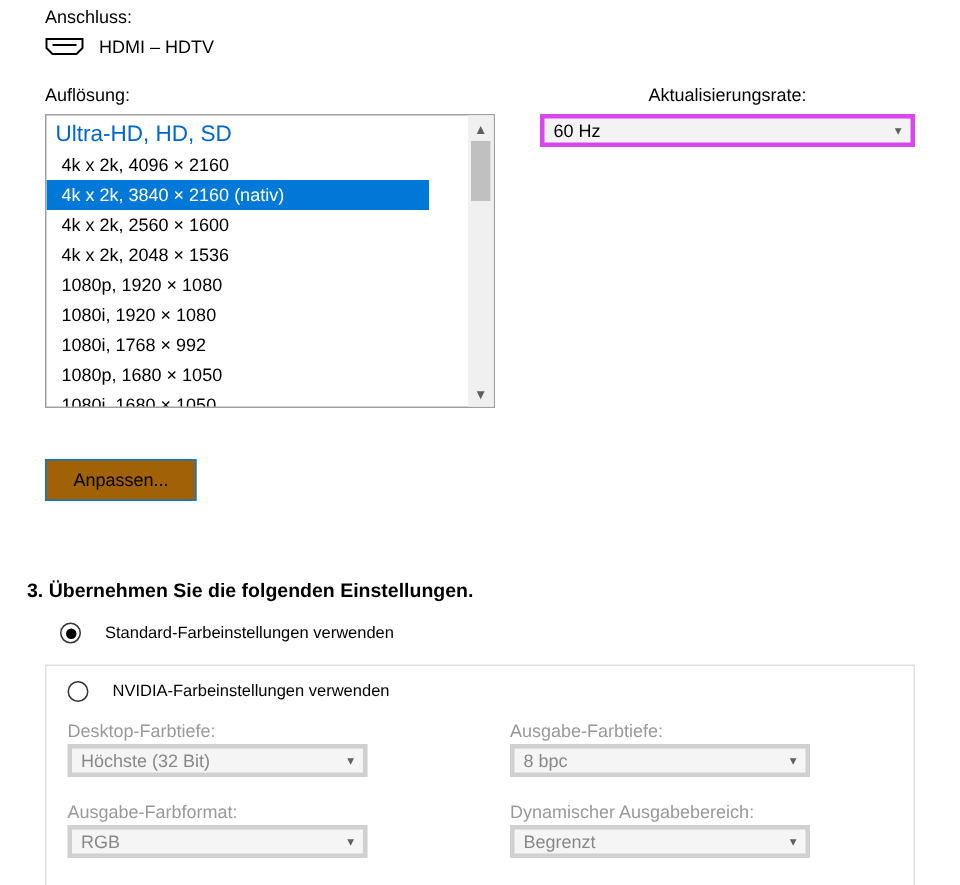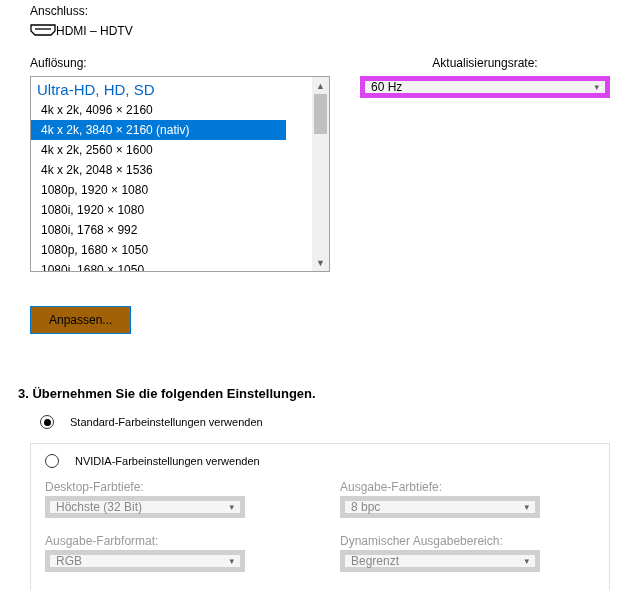--- a/index.html
+++ b/index.html
@@ -9,21 +9,21 @@
     width: 640px;
     height: 590px;
     font-family: "Segoe UI", Tahoma, sans-serif;
     font-size: 12px;
     color: #000;
     background: #fff;
     overflow: hidden;
   }
   .wrap { padding: 4px 0 0 30px; }
   .label { font-size: 12px; margin-bottom: 6px; }
-  .conn-row { display: flex; align-items: flex-start; margin-bottom: 18px; }
+  .conn-row { display: flex; align-items: center; gap: 10px; margin-bottom: 18px; }
   .hdmi-icon svg { display: block; }
   .cols { display: flex; gap: 30px; }
   .col-left { width: 360px; }
   .col-right { flex: 1; padding-right: 44px; text-align: center; }
   .listbox {
     border: 1px solid #a0a0a0;
     width: 300px;
     height: 196px;
     position: relative;
     background: #fff;
@@ -70,21 +70,21 @@
     font-size: 9px;
   }
   .sb-track { flex: 1; position: relative; background: #f0f0f0; }
   .sb-thumb {
     position: absolute;
     left: 2px; right: 2px;
     top: 0; height: 40px;
     background: #c0c0c0;
   }
   .dropdown {
-    border: 5px solid #d946ef;
+    border: 3px solid #d946ef;
     background: #f3f3f3;
     height: 22px;
     display: flex;
     align-items: center;
     padding: 0 6px;
     position: relative;
     font-size: 12px;
   }
   .dropdown .dd-arrow {
     position: absolute;

